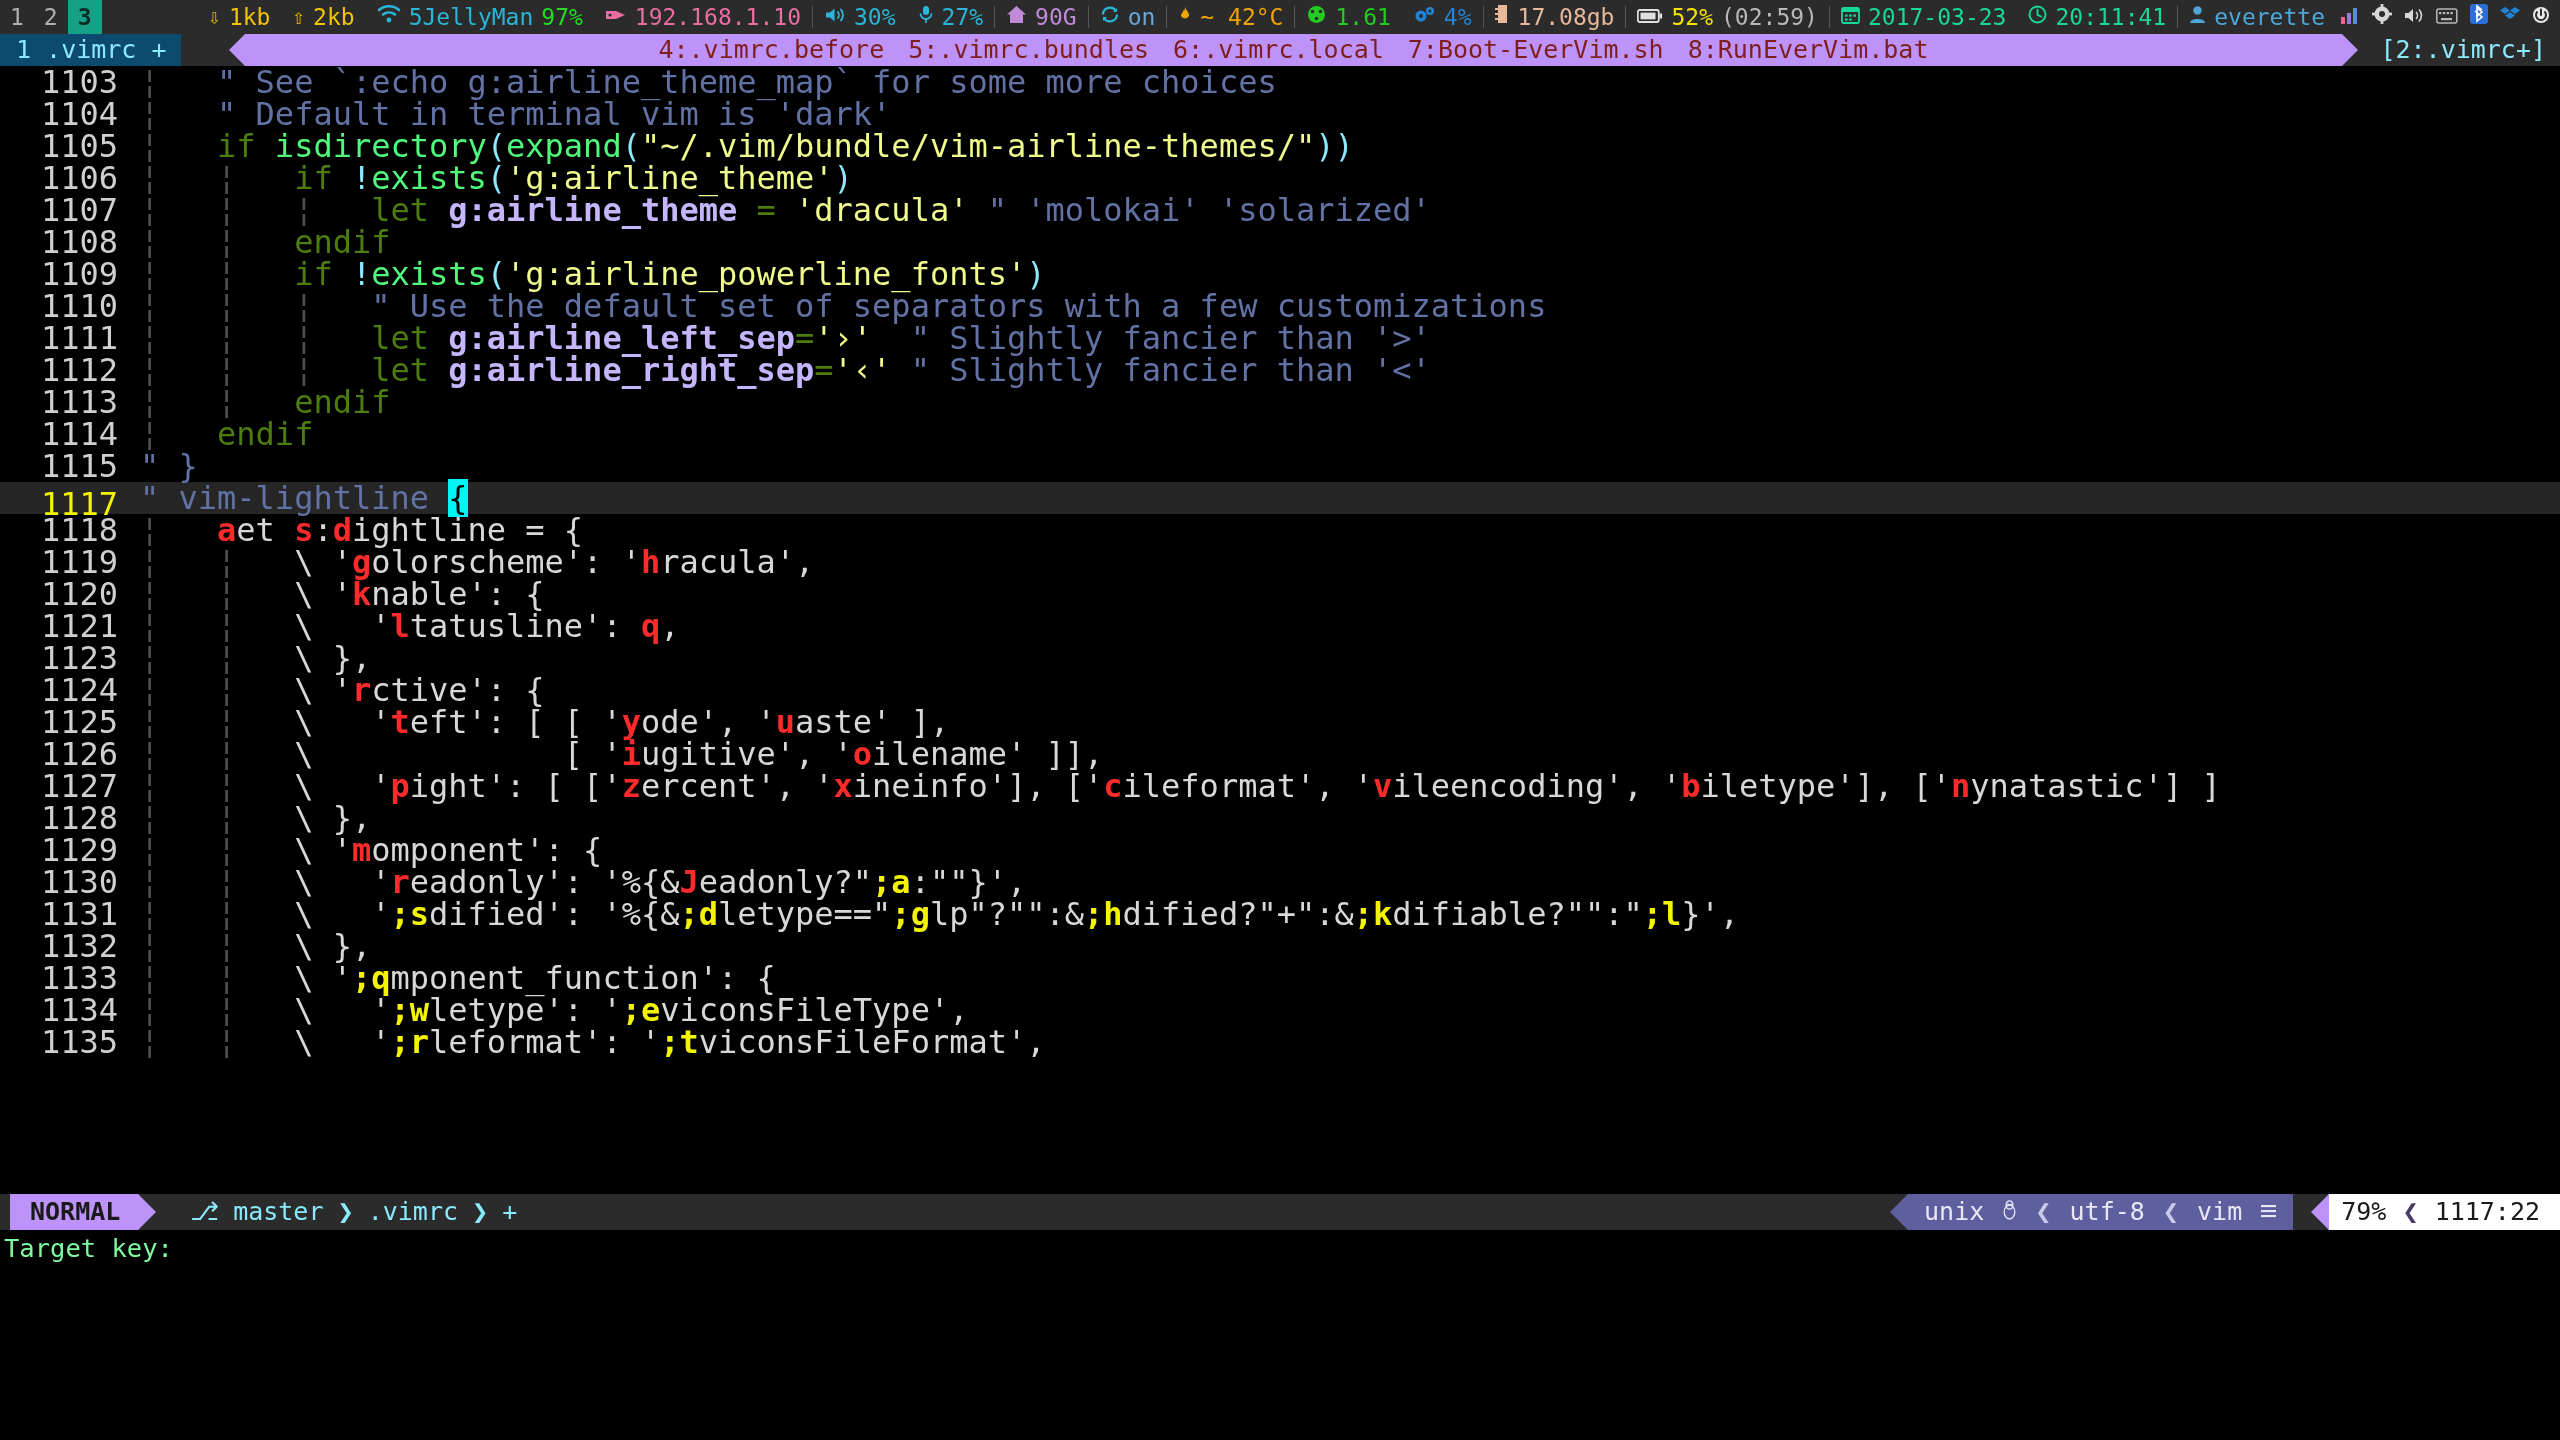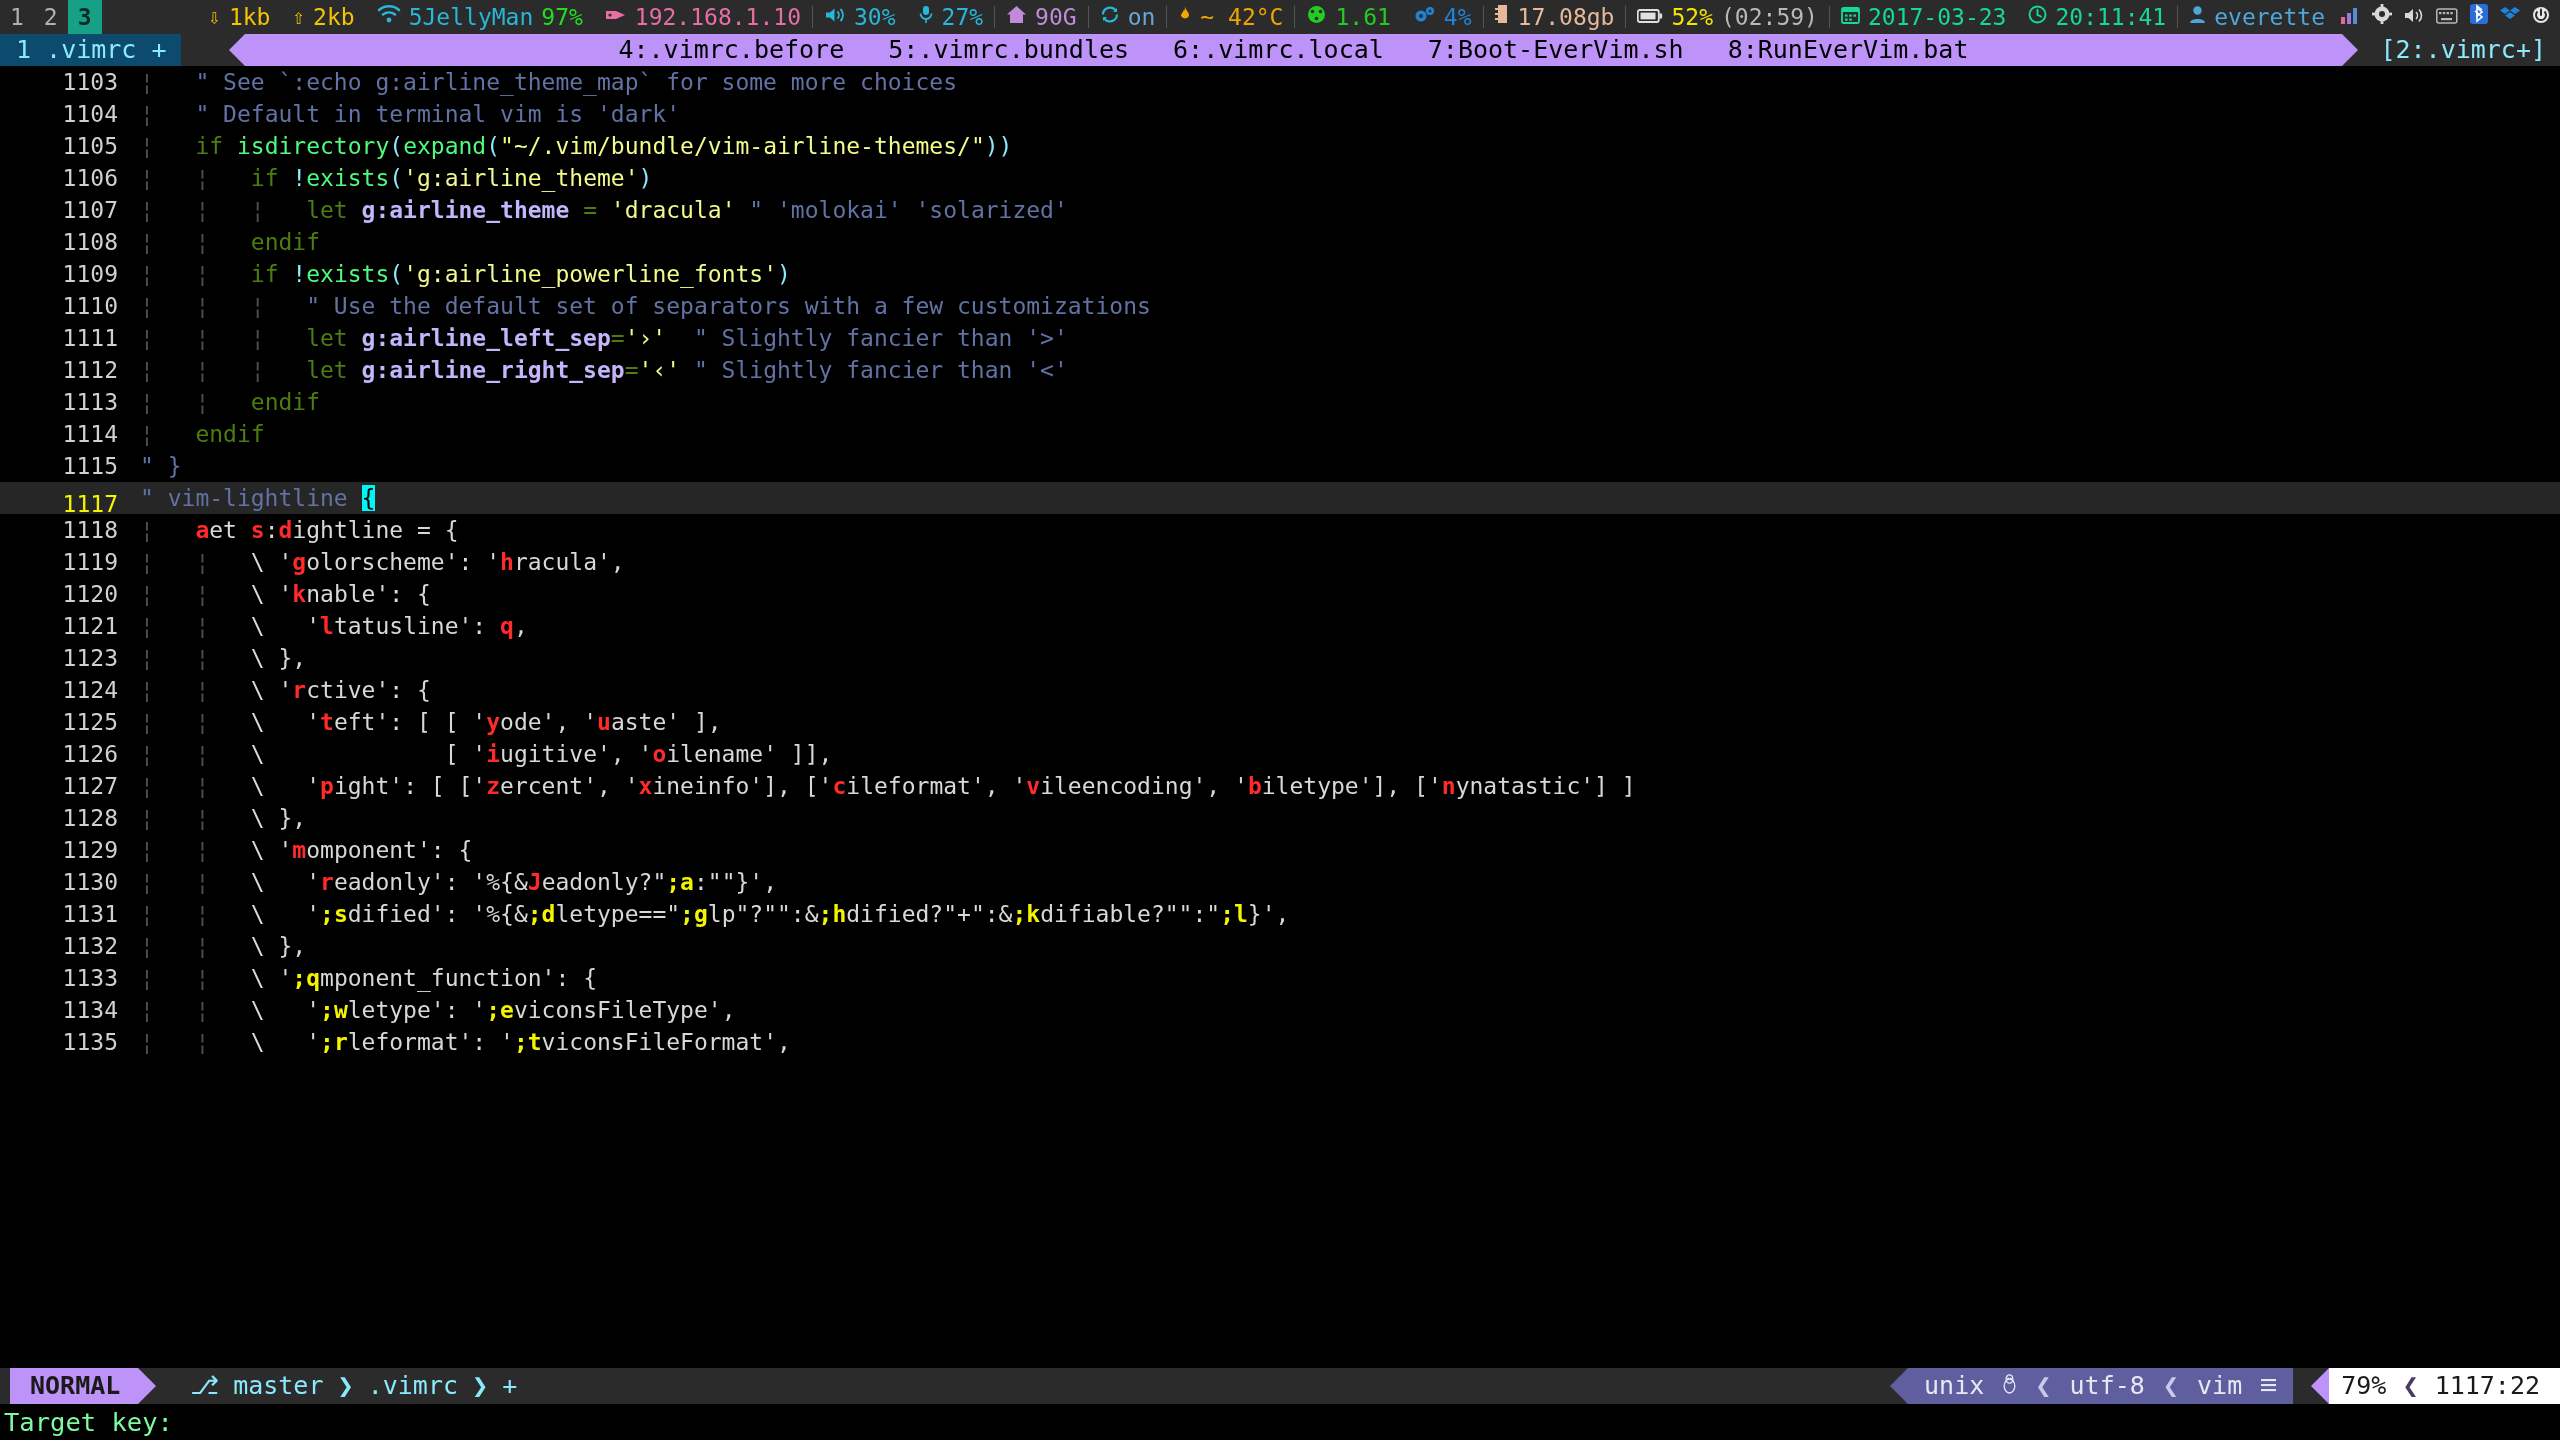--- a/index.html
+++ b/index.html
@@ -78,39 +78,39 @@
   }
   .arrow-r-fill {
     width: 0; height: 0;
     border-top: 16px solid transparent;
     border-bottom: 16px solid transparent;
     border-left: 16px solid #bd93f9;
     flex: 0 0 16px;
   }
   .tab-rest {
     background: #bd93f9;
-    color: #000000;
+    color: #7f1d1d;
     display: flex; align-items: center;
     flex: 1 1 auto;
     justify-content: center;
-    gap: 44px;
+    gap: 24px;
     padding: 16px 10px;
   }
   .tab-right {
     background: #2b2b2b;
     color: #8be9fd;
     display: flex; align-items: center;
     padding: 0 14px 0 6px;
   }
 
   
   #buffer {
-    height: 1302px;
+    height: 1128px;
     background: #000000;
-    font-size: 23px;
+    font-size: 32px;
     line-height: 32px;
     font-family: "DejaVu Sans Mono", monospace;
     overflow: hidden;
     position: relative;
   }
   .row {
     height: 32px;
     display: flex;
     align-items: center;
     white-space: pre;

